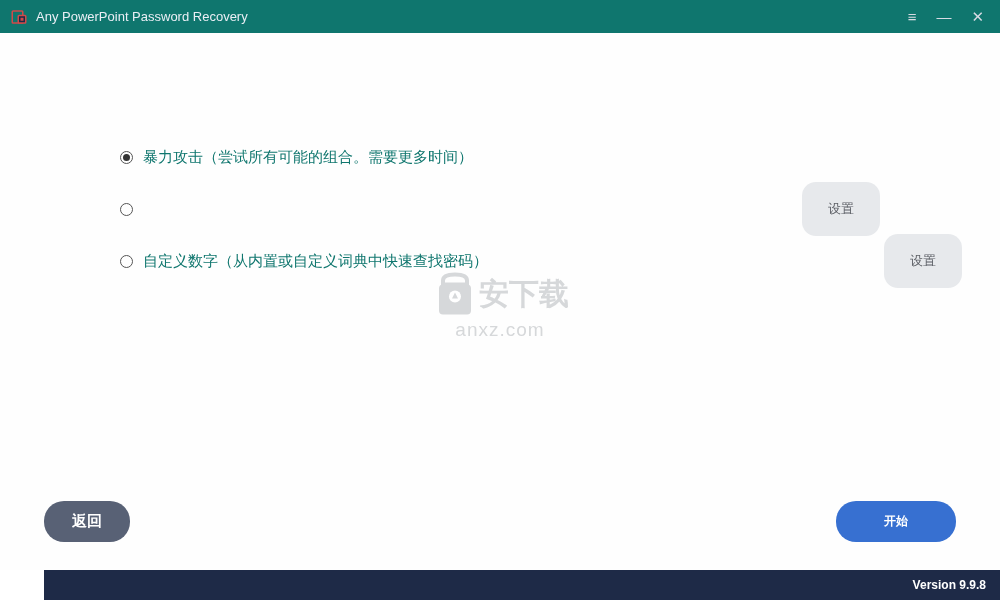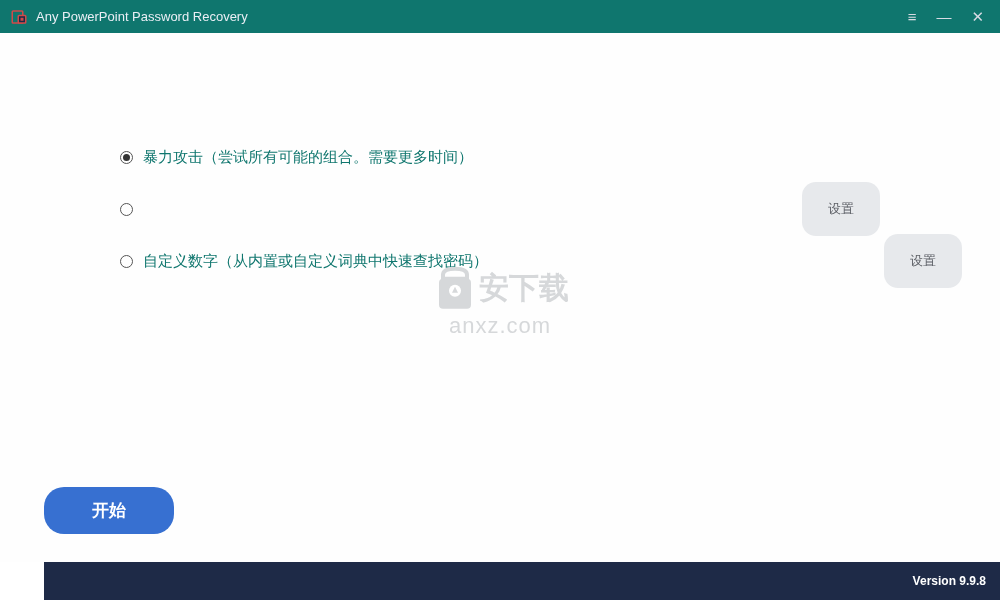--- a/index.html
+++ b/index.html
@@ -110,21 +110,21 @@
 }
 .wm-bag {
   width: 48px;
   height: 48px;
 }
 .wm-text1 {
   font-size: 30px;
   font-weight: 600;
 }
 .wm-text2 {
-  font-size: 22px;
+  font-size: 19px;
   letter-spacing: 1px;
 }
 .footer-bar {
   position: absolute;
   bottom: 28px;
   left: 0;
   right: 0;
   padding: 0 44px;
   display: flex;
   justify-content: space-between;
@@ -137,24 +137,24 @@
   cursor: pointer;
   color: #fff;
 }
 .back-btn {
   background: #586175;
   padding: 10px 28px;
 }
 .start-btn {
   background: #3770d1;
   padding: 12px 48px;
-  font-size: 17px;
+  font-size: 12px;
 }
 .statusbar {
-  height: 38px;
+  height: 30px;
   background: #1e2a47;
   display: flex;
   align-items: center;
   justify-content: flex-end;
   padding: 0 14px;
   margin-left: 44px;
 }
 .version {
   color: #fff;
   font-size: 12px;
@@ -205,20 +205,21 @@
           <rect x="4" y="7" width="16" height="15" rx="2" fill="#d6d8da"></rect>
           <circle cx="12" cy="13" r="3" fill="#fff"></circle>
           <path d="M12 11 L10.5 14 L13.5 14 Z" fill="#d6d8da"></path>
         </svg>
         <span class="wm-text1">安下载</span>
       </div>
       <span class="wm-text2">anxz.com</span>
     </div>
 
     <div class="footer-bar">
+      <button class="pill-btn back-btn">返回</button>
       <button class="pill-btn start-btn">开始</button>
     </div>
 
   </div>
 
   <div class="statusbar">
     <span class="version">Version 9.9.8</span>
   </div>
 
 </div>

